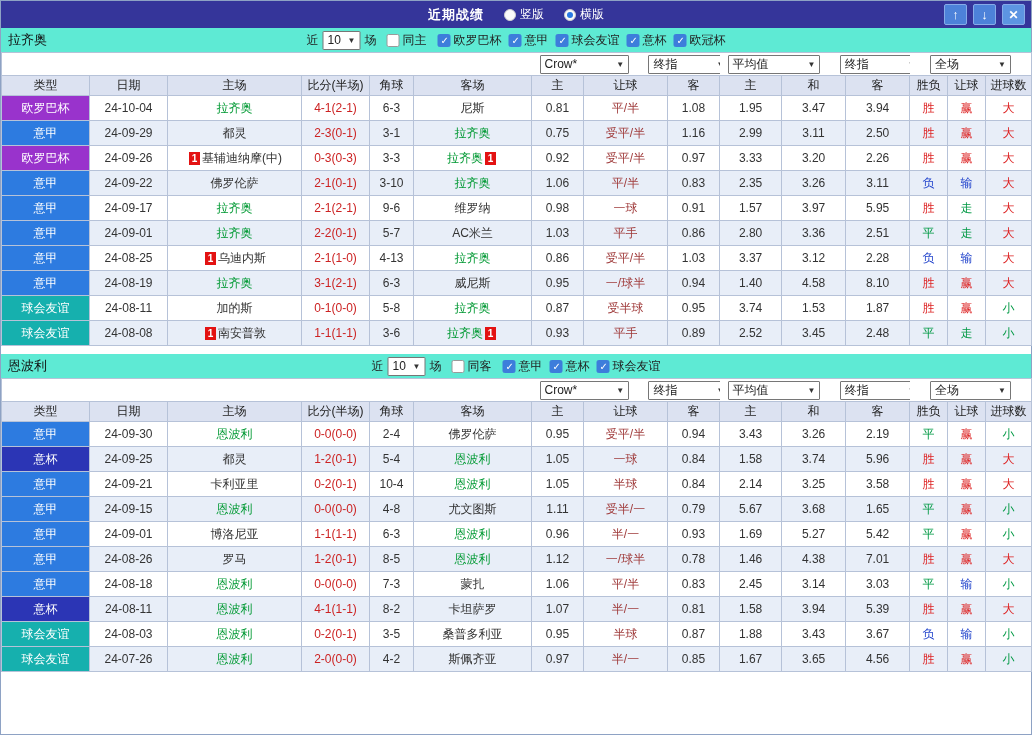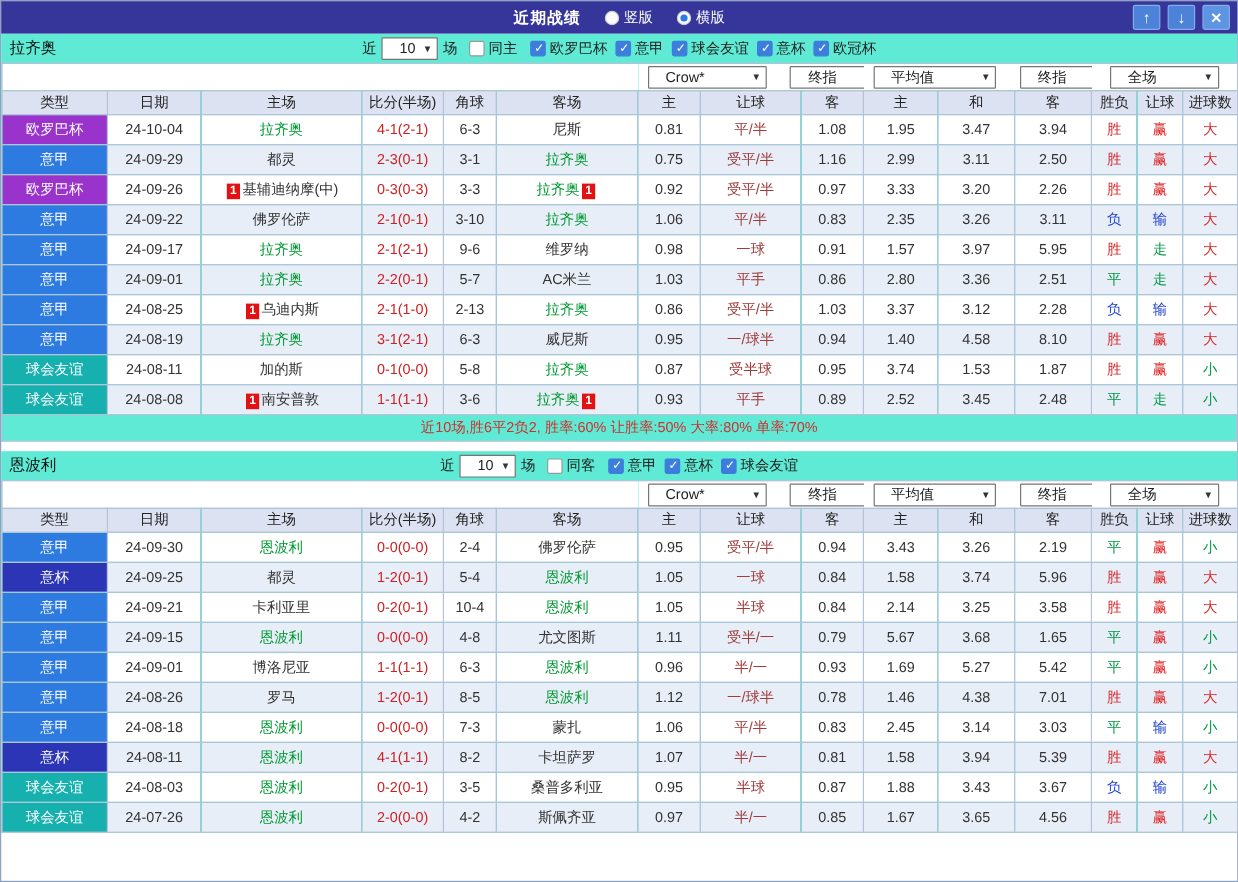--- a/index.html
+++ b/index.html
@@ -18,21 +18,21 @@
   .tb-btn { width:23px; height:21px; background:#4d82d9; border:1px solid #86abe8; color:#fff; font-size:13px; line-height:18px; text-align:center; border-radius:2px; cursor:pointer; padding:0; font-weight:bold; }
   .tb-btn.close { background:#5d95e2; font-size:12px; }
 
   
   .section { background:#5eead4; }
   .section + .section { margin-top:8px; }
   .section-header { height:24px; position:relative; display:flex; align-items:center; padding:0 7px; }
   .team-name { font-size:13px; color:#111; }
   .filters { position:absolute; left:50%; transform:translateX(-50%); display:flex; align-items:center; gap:4px; white-space:nowrap; }
   .flt-label { color:#222; }
-  .sel { display:inline-flex; align-items:center; justify-content:space-between; background:#fff; border:1px solid #767676; height:19px; padding:0 4px 0 14px; cursor:pointer; border-radius:1px; }
+  .sel { display:inline-flex; align-items:center; justify-content:space-between; background:#fff; border:1px solid #767676; height:19px; padding:0 4px 0 4px; cursor:pointer; border-radius:1px; }
   .sel .arr { font-size:8px; color:#333; margin-left:6px; }
   .sel-small { min-width:38px; }
   .cb-wrap { display:inline-flex; align-items:center; gap:3px; cursor:pointer; margin-left:6px; }
   .league-checks { display:inline-flex; align-items:center; }
   .league-checks .cb-wrap { margin-left:7px; }
   .cb { width:13px; height:13px; border:1px solid #9a9a9a; background:#fff; display:inline-block; position:relative; border-radius:2px; flex:none; }
   .cb.checked { background:#3d7ddb; border-color:#3d7ddb; }
   .cb.checked::after { content:"✓"; position:absolute; color:#fff; font-size:10px; font-weight:bold; left:2px; top:0px; line-height:12px; }
 
   
@@ -282,21 +282,21 @@
             <td class="odds">2.51</td>
             <td class="resword" style="color: rgb(0, 153, 68);">平</td>
             <td class="resword" style="color: rgb(0, 153, 68);">走</td>
             <td class="resword" style="color: rgb(221, 34, 34);">大</td>
           </tr>
           <tr>
             <td class="league" style="background: rgb(45, 123, 224);">意甲</td>
             <td class="date">24-08-25</td>
             <td class="teamcell"><span class="rc">1</span><span class="team-link">乌迪内斯</span></td>
             <td class="score">2-1(1-0)</td>
-            <td class="corner">2-13</td>
+            <td class="corner">4-13</td>
             <td class="teamcell"><span class="team-link focus">拉齐奥</span></td>
             <td class="odds">0.86</td>
             <td class="handicap">受平/半</td>
             <td class="odds">1.03</td>
             <td class="odds">3.37</td>
             <td class="odds">3.12</td>
             <td class="odds">2.28</td>
             <td class="resword" style="color: rgb(34, 68, 204);">负</td>
             <td class="resword" style="color: rgb(34, 68, 204);">输</td>
             <td class="resword" style="color: rgb(221, 34, 34);">大</td>
@@ -347,21 +347,20 @@
             <td class="odds">0.89</td>
             <td class="odds">2.52</td>
             <td class="odds">3.45</td>
             <td class="odds">2.48</td>
             <td class="resword" style="color: rgb(0, 153, 68);">平</td>
             <td class="resword" style="color: rgb(0, 153, 68);">走</td>
             <td class="resword" style="color: rgb(0, 153, 68);">小</td>
           </tr>
         </tbody>
     </table>
-    <div class="summary">近10场,胜6平2负2, 胜率:60% 让胜率:50% 大率:80% 单率:70%</div>
   </div>
 
   <div class="section">
     <div class="section-header">
       <span class="team-name">恩波利</span>
       <div class="filters">
         <span class="flt-label">近</span>
         <span class="sel sel-small">
           <span>10</span>
           <span class="arr">▼</span>

